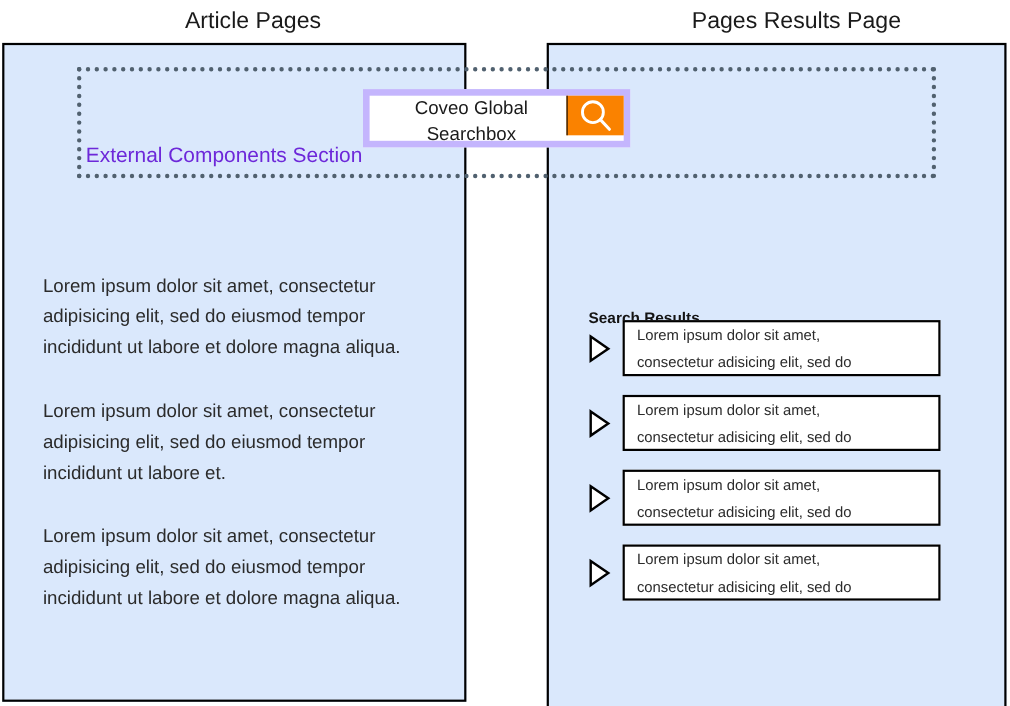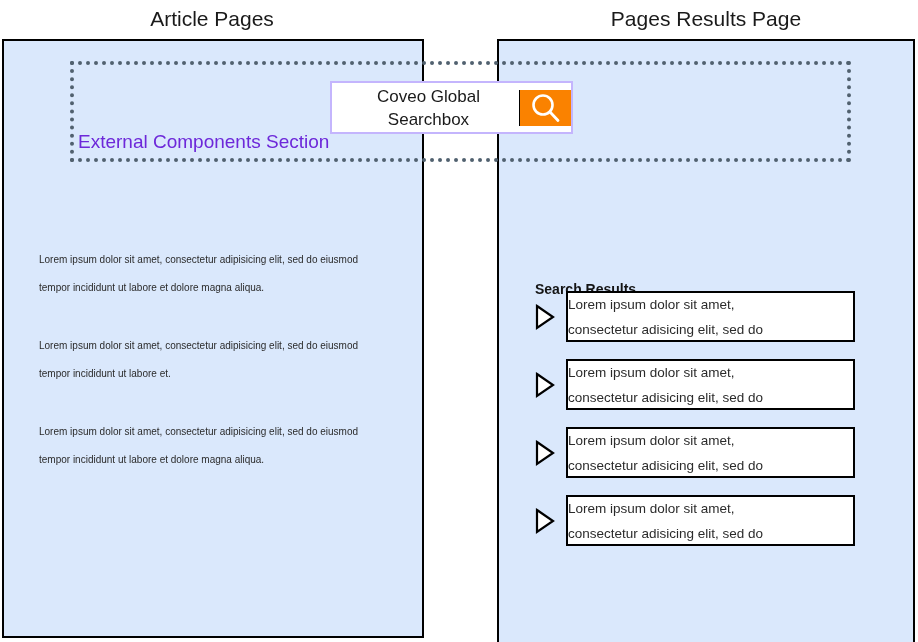--- a/index.html
+++ b/index.html
@@ -19,20 +19,21 @@
 
   
   .col-title {
     position: absolute;
     top: 6px;
     font-size: 21px;
     line-height: 26px;
     color: #1a1a1a;
     text-align: center;
     white-space: nowrap;
+    margin-left: 18px;
   }
   #title-article { left: 0; width: 424px; }
   #title-search  { left: 497px; width: 418px; }
 
   
   .panel {
     position: absolute;
     background: #dae8fc;
     border: 2px solid #000000;
     box-sizing: border-box;
@@ -71,25 +72,25 @@
     white-space: nowrap;
   }
 
   
   #searchbox {
     position: absolute;
     left: 330px;
     top: 81px;
     width: 243px;
     height: 53px;
-    border: 2px solid #c4b5fd;
+    border: 6px solid #c4b5fd;
     background: #ffffff;
     box-sizing: border-box;
     display: flex;
-    align-items: center;
+    align-items: flex-start;
     z-index: 9;
   }
   #searchbox-label {
     flex: 1 1 auto;
     display: flex;
     flex-direction: column;
     align-items: center;
     justify-content: center;
     font-size: 17px;
     line-height: 23px;
@@ -112,21 +113,21 @@
   
   #article-body {
     position: absolute;
     left: 39px;
     top: 246px;
     width: 340px;
     z-index: 3;
   }
   #article-body p {
     margin: 0 0 30px 0;
-    font-size: 10px;
+    font-size: 17px;
     line-height: 28px;
     color: #2b2b2b;
   }
   #article-body p:last-child { margin-bottom: 0; }
 
   
   #results-heading {
     position: absolute;
     left: 535px;
     top: 245px;
@@ -161,20 +162,21 @@
   .result-arrow svg { display: block; }
   .result-box {
     flex: 0 0 289px;
     width: 289px;
     height: 51px;
     border: 2px solid #000000;
     background: #ffffff;
     box-sizing: border-box;
     display: flex;
     align-items: center;
+    padding-left: 11px;
     font-size: 13.5px;
     line-height: 25px;
     color: #2b2b2b;
   }
   .result-text { display: block; }
 </style>
 </head>
 <body>
 
 <div class="col-title" id="title-article">Article Pages</div>

